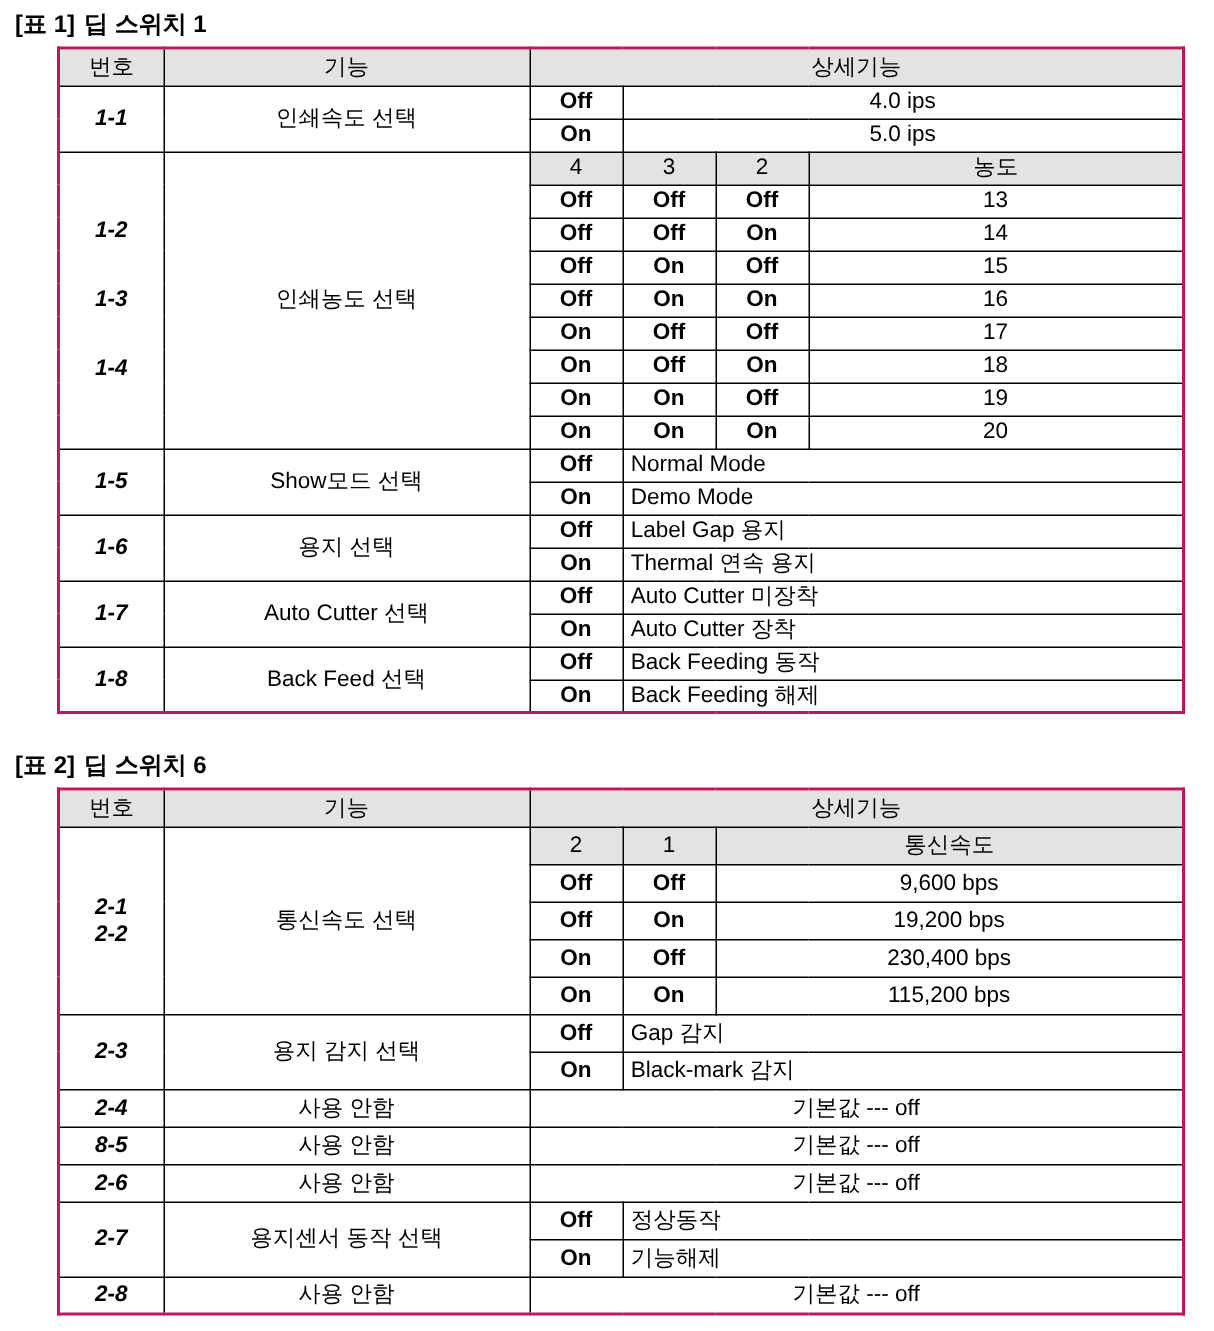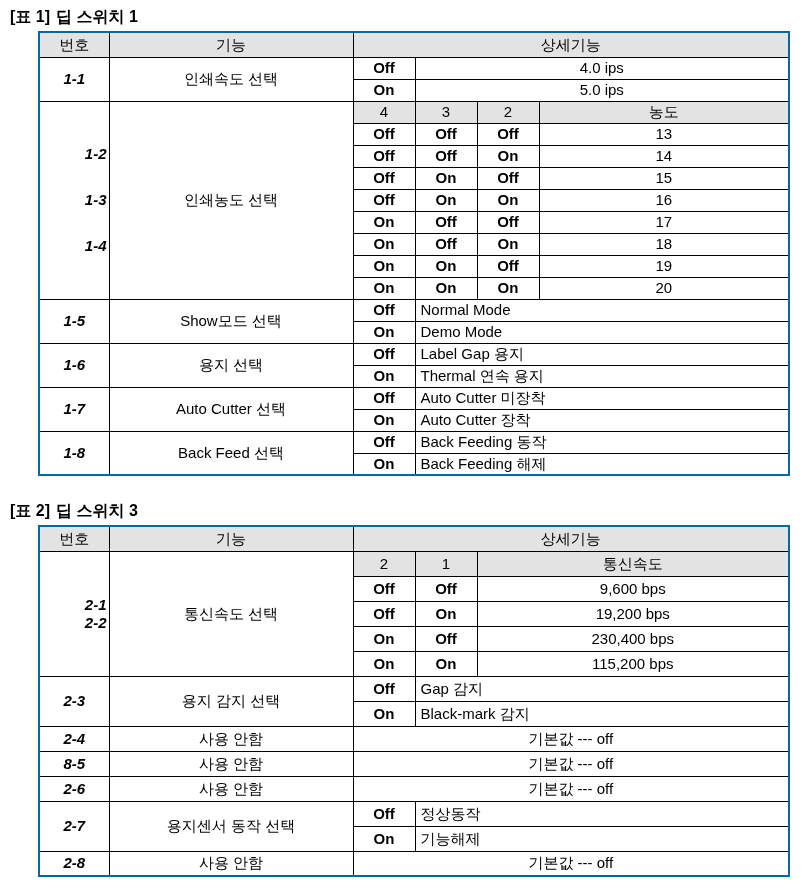--- a/index.html
+++ b/index.html
@@ -17,21 +17,21 @@
     line-height: 19px;
     margin: 7px 0 5px 10px;
     white-space: nowrap;
   }
   .title .tprefix { margin-right: 6px; margin-top: 24px; }
   .title2 { margin-top: 25px; }
   table.dip {
     border-collapse: collapse;
     table-layout: fixed;
     margin-left: 38px;
-    border: 2px solid #0369a1;
+    border: 2px solid #be185d;
     width: 750px;
   }
   td {
     border: 1px solid #000;
     font-size: 15px;
     line-height: 18px;
     text-align: center;
     vertical-align: middle;
     padding: 0 2px;
     overflow: hidden;
@@ -40,21 +40,21 @@
   .t1 td { height: 22px; }
   .t2 td { height: 25px; }
   tr.hdr td { background: #e3e3e3; height: 25px; }
   td.sub { background: #e3e3e3; }
   td.sw  { font-weight: bold; }
   td.num { font-weight: bold; font-style: italic; }
   td.lft { text-align: left; padding-left: 5px; }
   .stack {
     display: flex;
     flex-direction: column;
-    align-items: flex-end;
+    align-items: center;
     justify-content: center;
     font-weight: bold;
   }
   .stack.g1 { gap: 28px; }
   .stack.g2 { }
 </style>
 </head>
 <body>
 
 <div class="title">
@@ -191,21 +191,21 @@
     <td colspan="3" class="lft">Back Feeding 동작</td>
   </tr>
   <tr>
     <td class="sw">On</td>
     <td colspan="3" class="lft">Back Feeding 해제</td>
   </tr>
   </tbody>
 </table>
 
 <div class="title title2">
-  <span class="tprefix">[표 2]</span><span>딥 스위치 3</span>
+  <span class="tprefix">[표 2]</span><span>딥 스위치 6</span>
 </div>
 
 <table class="dip t2">
   <colgroup>
     <col style="width:70px">
       <col style="width:244px">
     <col style="width:62px">
       <col style="width:62px">
       <col style="width:62px">
       <col style="width:250px">

